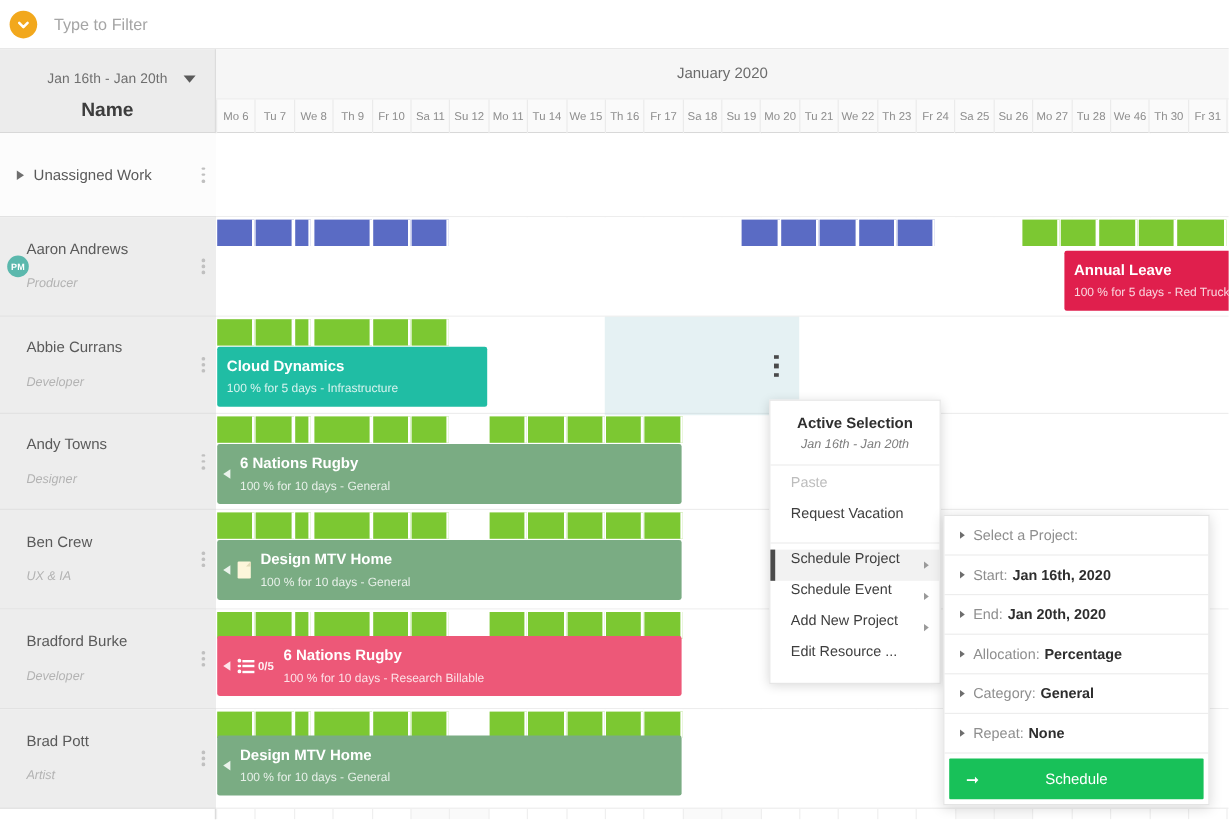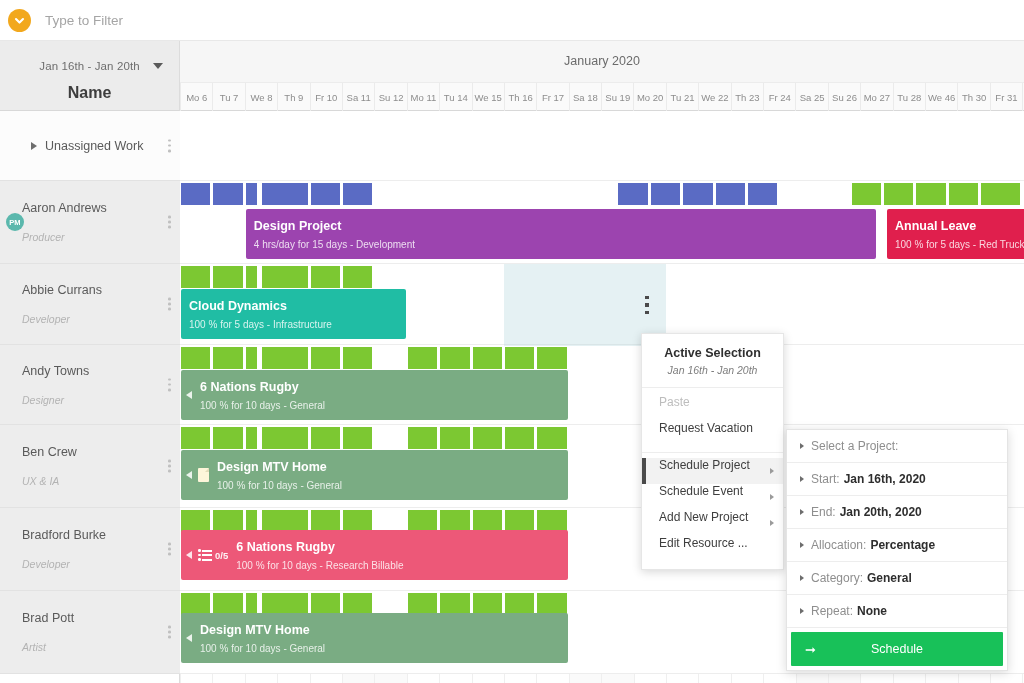--- a/index.html
+++ b/index.html
@@ -110,21 +110,21 @@
     letter-spacing: .2px;
   }
   .kebab {
     position: absolute; right: 9px; top: 50%; transform: translateY(-50%);
     width: 3px; height: 13px;
     display: flex; flex-direction: column; justify-content: space-between;
     align-items: center;
   }
   .kebab i { width: 2.6px; height: 2.6px; border-radius: 50%; background: #c0c0c0; display: block; }
   .unassigned-row-inner {
-    position: absolute; left: 31px; top: 50%; transform: translateY(-50%);
+    position: absolute; left: 14px; top: 50%; transform: translateY(-50%);
     display: flex; align-items: center; gap: 8px;
   }
   .tri-right {
     width: 0; height: 0;
     border-top: 4.5px solid transparent; border-bottom: 4.5px solid transparent;
     border-left: 6px solid #6e6e6e;
   }
   .unassigned-label { font-size: 12.5px; color: #5a5a5a; }
 
   
@@ -398,23 +398,20 @@
       <div class="util-seg" style="left:260.2px;width:31.4px;top:482px;background:#7cc832;"></div>
       <div class="util-seg" style="left:292.59999999999997px;width:31.4px;top:482px;background:#7cc832;"></div>
       <div class="util-seg" style="left:325px;width:31.4px;top:482px;background:#7cc832;"></div>
       <div class="util-seg" style="left:357.4px;width:31.4px;top:482px;background:#7cc832;"></div>
       <div class="selection" style="left:324px;top:153px;width:162px;height:82px;"></div>
       <div class="sel-kebab" style="left:464.93999999999994px;top:185px;">
         <i></i>
         <i></i>
         <i></i>
       </div>
-      <div class="bar" style="left:65.8px;top:98px;width:629.8px;background:#9c44af;">
-        <span class="bar-body"><span class="bar-title">Design Project</span><br><span class="bar-sub">4 hrs/day for 15 days - Development</span></span>
-      </div>
       <div class="bar" style="left:707px;top:98px;width:169.72px;background:#e01f4d;">
         <span class="bar-body"><span class="bar-title">Annual Leave</span><br><span class="bar-sub">100 % for 5 days - Red Truck</span></span>
       </div>
       <div class="bar" style="left:1px;top:178px;width:224.79999999999998px;background:#20bda4;">
         <span class="bar-body"><span class="bar-title">Cloud Dynamics</span><br><span class="bar-sub">100 % for 5 days - Infrastructure</span></span>
       </div>
       <div class="bar" style="left:1px;top:259px;width:386.79999999999995px;background:#7aac83;">
         <span class="bar-arrow"></span>
         <span class="bar-body"><span class="bar-title">6 Nations Rugby</span><br><span class="bar-sub">100 % for 10 days - General</span></span>
       </div>

